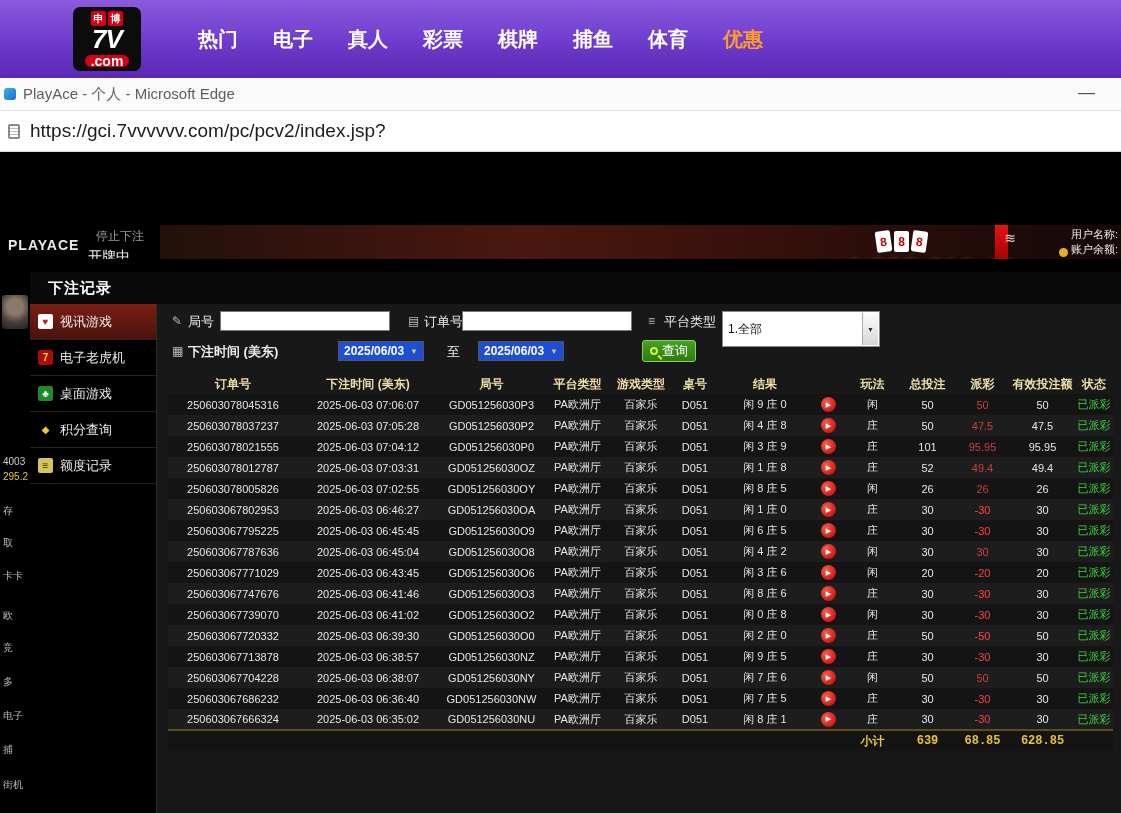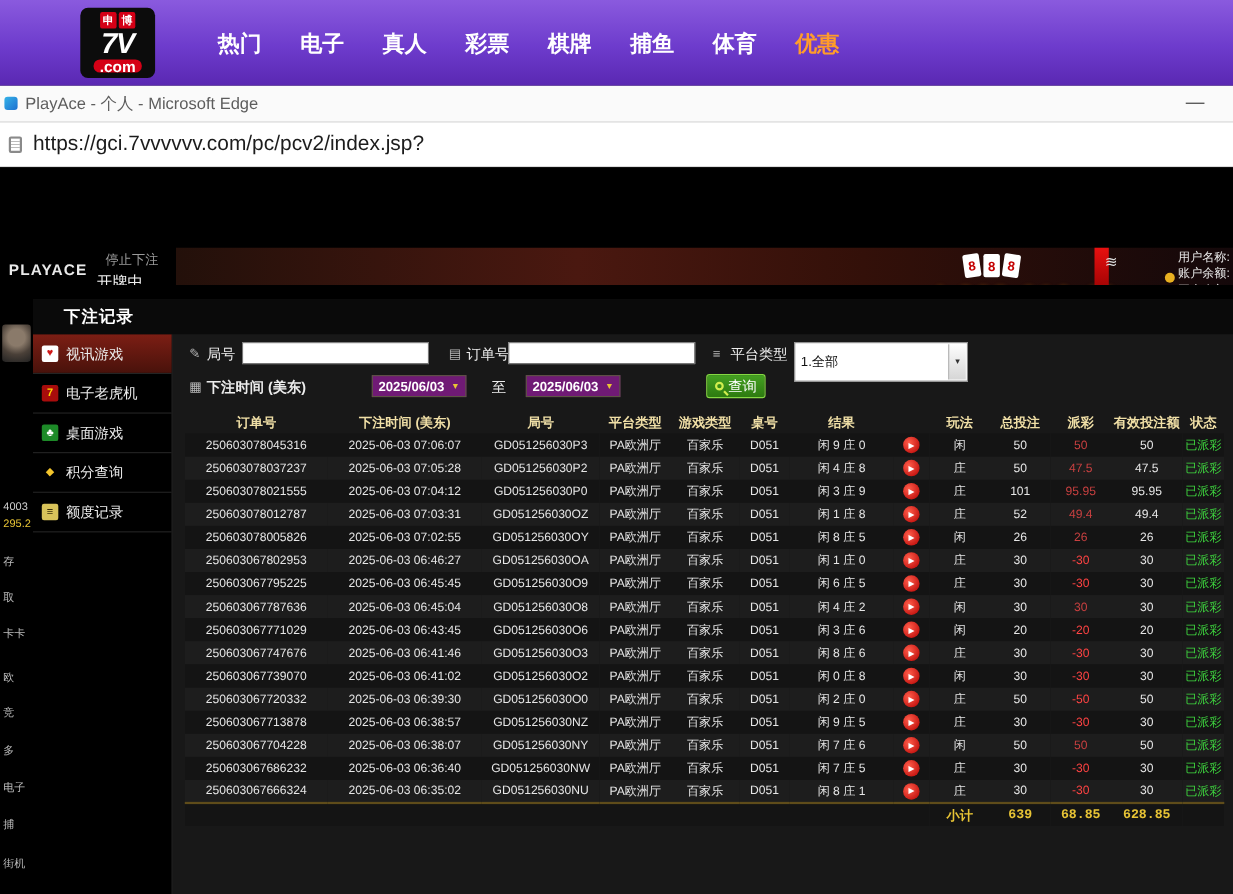--- a/index.html
+++ b/index.html
@@ -56,21 +56,21 @@
   .dot { width:9px; height:9px; border-radius:50%; display:inline-block; }
   .dot.d0 { background:transparent; } .dot.d1 { background:#e8b020; } .dot.d2 { background:#d42020; }
   .left-strip { position:absolute; left:0; top:120px; width:30px; height:541px; }
   .frag { position:absolute; left:3px; color:#bbb; font-size:10px; white-space:nowrap; }
   .avatar { position:absolute; left:2px; top:143px; width:26px; height:34px; border-radius:3px;
     background:radial-gradient(circle at 50% 35%,#8a7a6a 0 30%,#4a4038 60%,#222 100%); }
 
   
   .panel { position:absolute; left:30px; top:272px; width:1091px; height:541px; background:#161616; }
   .panel-header { height:32px; background:#0a0a0a; display:flex; align-items:center; }
-  .panel-title { color:#fff; font-size:15px; font-weight:bold; margin-left:28px; letter-spacing:1px; }
+  .panel-title { color:#fff; font-size:15px; font-weight:bold; margin-left:18px; letter-spacing:1px; }
   .panel-body { display:flex; height:509px; }
   .panel-sidebar { width:127px; background:#000; border-right:1px solid #2c2c2c; }
   .sb-item { height:36px; display:flex; align-items:center; gap:7px; padding-left:8px;
     border-bottom:1px solid #242424; color:#ececec; font-size:13px; cursor:pointer; }
   .sb-item.active { background:linear-gradient(180deg,#7c1e14,#49120b); }
   .sb-icon { width:15px; height:15px; border-radius:2px; font-size:10px; font-weight:bold;
     display:flex; align-items:center; justify-content:center; flex:0 0 15px; }
   .panel-content { flex:1; background:#181818; position:relative; }
 
   
@@ -78,21 +78,21 @@
   .f-icon { position:absolute; color:#b8b8b8; font-size:12px; }
   .f-label { position:absolute; color:#ececec; font-size:13px; white-space:nowrap; }
   .f-label.bold { font-weight:bold; }
   .txt { position:absolute; width:170px; height:20px; background:#fff; border:1px solid #777;
     font-size:12px; padding:0 4px; }
   .selectbox { position:absolute; width:158px; height:36px; background:#fff; border:1px solid #888;
     font-size:12px; color:#111; display:flex; align-items:center; padding-left:5px; cursor:pointer; }
   .selectbox .dd { position:absolute; right:1px; top:1px; bottom:1px; width:16px;
     background:linear-gradient(#fdfdfd,#d6d6d6); border-left:1px solid #aaa;
     display:flex; align-items:center; justify-content:center; font-size:7px; color:#333; }
-  .datebox { position:absolute; width:86px; height:20px; background:#701a75; border:1px solid #5d5444;
+  .datebox { position:absolute; width:86px; height:20px; background:#1d4ed8; border:1px solid #5d5444;
     color:#fff; font-size:12px; font-weight:bold; display:flex; align-items:center;
     justify-content:space-between; padding:0 5px; cursor:pointer; }
   .datebox .arr { font-size:8px; color:#e8c435; }
   .search-btn { position:absolute; width:54px; height:22px; background:linear-gradient(#45a122,#2d7a10);
     border:1px solid #85d843; border-radius:3px; color:#fff; font-size:13px; display:flex;
     align-items:center; justify-content:center; gap:2px; cursor:pointer; }
   .mag { display:inline-block; width:8px; height:8px; border:2px solid #d2ee4e; border-radius:50%;
     position:relative; margin-right:2px; }
   .mag::after { content:""; position:absolute; width:2px; height:5px; background:#d2ee4e;
     transform:rotate(-45deg); left:7px; top:6px; }

